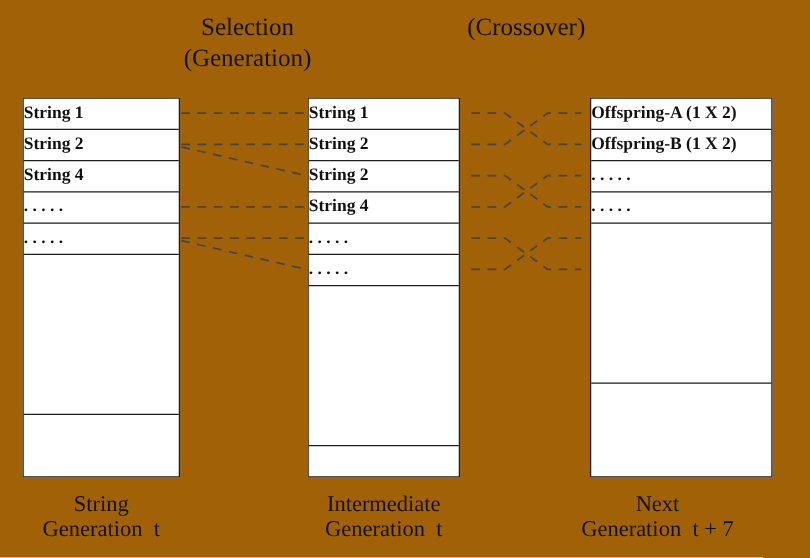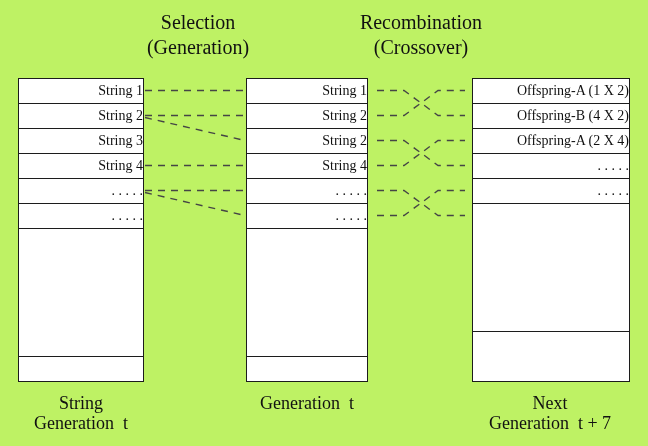--- a/index.html
+++ b/index.html
@@ -1,20 +1,20 @@
 <!DOCTYPE html>
 <html><head>
 <meta charset="utf-8">
 <style>
   html, body { margin: 0; padding: 0; background: #ffffff; }
   .canvas {
     position: relative;
     width: 648px;
     height: 446px;
-    background: #bef264;
+    background: #a16207;
     font-family: "Liberation Serif", "DejaVu Serif", serif;
     color: #111111;
     overflow: hidden;
   }
   .stage-header {
     position: absolute;
     top: 10px;
     width: 200px;
     text-align: center;
     font-size: 20px;
@@ -30,31 +30,32 @@
     top: 78px;
     height: 304px;
     box-sizing: border-box;
     border: 1px solid #1c1c1c;
     background: #ffffff;
     display: flex;
     flex-direction: column;
   }
   #table-current      { left: 18px;  width: 126px; }
   #table-intermediate { left: 246px; width: 122px; }
-  #table-next         { left: 472px; width: 158px; }
+  #table-next         { left: 472px; width: 146px; }
 
   .cell {
     box-sizing: border-box;
     height: 25px;
     border-bottom: 1px solid #1c1c1c;
     font-size: 14px;
     line-height: 24px;
-    text-align: right;
+    text-align: left;
     white-space: pre;
     overflow: hidden;
+    font-weight: bold;
   }
   .filler {
     box-sizing: border-box;
     height: 128px;
     border-bottom: 1px solid #1c1c1c;
   }
   .last-row { flex: 1 1 auto; }
 
   .connections-svg {
     position: absolute;
@@ -67,34 +68,33 @@
     position: absolute;
     top: 393px;
     text-align: center;
     font-size: 18px;
     line-height: 20px;
     color: #111111;
   }
   .caption .line { white-space: pre-wrap; }
   #caption-current      { left: 6px;   width: 150px; }
   #caption-intermediate { left: 227px; width: 160px; }
-  #caption-next         { left: 460px; width: 180px; }
+  #caption-next         { left: 436px; width: 180px; }
 </style>
 </head>
 <body>
 
 <div class="canvas">
 
   <div class="stage-header" id="selection-header">
     <div class="line">Selection</div>
     <div class="line">(Generation)</div>
   </div>
 
   <div class="stage-header" id="recombination-header">
-    <div class="line">Recombination</div>
     <div class="line">(Crossover)</div>
   </div>
 
   <svg class="connections-svg" width="648" height="446" viewBox="0 0 648 446" id="connections-svg">
       <line x1="145" y1="90.5" x2="245" y2="90.5" stroke="#454545" stroke-width="1.4" stroke-dasharray="7 6" fill="none"></line>
       <line x1="145" y1="115.5" x2="245" y2="115.5" stroke="#454545" stroke-width="1.4" stroke-dasharray="7 6" fill="none"></line>
       <line x1="145" y1="117.5" x2="245" y2="140.5" stroke="#454545" stroke-width="1.4" stroke-dasharray="7 6" fill="none"></line>
       <line x1="145" y1="165.5" x2="245" y2="165.5" stroke="#454545" stroke-width="1.4" stroke-dasharray="7 6" fill="none"></line>
       <line x1="145" y1="190.5" x2="245" y2="190.5" stroke="#454545" stroke-width="1.4" stroke-dasharray="7 6" fill="none"></line>
       <line x1="145" y1="192.5" x2="245" y2="215.5" stroke="#454545" stroke-width="1.4" stroke-dasharray="7 6" fill="none"></line>
@@ -102,55 +102,54 @@
       <polyline points="377,115.5 404,115.5 438,90.5 465,90.5" stroke="#454545" stroke-width="1.4" stroke-dasharray="7 6" fill="none"></polyline>
       <polyline points="377,140.5 404,140.5 438,165.5 465,165.5" stroke="#454545" stroke-width="1.4" stroke-dasharray="7 6" fill="none"></polyline>
       <polyline points="377,165.5 404,165.5 438,140.5 465,140.5" stroke="#454545" stroke-width="1.4" stroke-dasharray="7 6" fill="none"></polyline>
       <polyline points="377,190.5 404,190.5 438,215.5 465,215.5" stroke="#454545" stroke-width="1.4" stroke-dasharray="7 6" fill="none"></polyline>
       <polyline points="377,215.5 404,215.5 438,190.5 465,190.5" stroke="#454545" stroke-width="1.4" stroke-dasharray="7 6" fill="none"></polyline>
     </svg>
 
   <div class="gen-table" id="table-current">
     <div class="cell">String 1</div>
     <div class="cell">String 2</div>
-    <div class="cell">String 3</div>
     <div class="cell">String 4</div>
     <div class="cell">. . . . .</div>
     <div class="cell">. . . . .</div>
     <div class="filler"></div>
     <div class="last-row"></div>
   </div>
 
   <div class="gen-table" id="table-intermediate">
     <div class="cell">String 1</div>
     <div class="cell">String 2</div>
     <div class="cell">String 2</div>
     <div class="cell">String 4</div>
     <div class="cell">. . . . .</div>
     <div class="cell">. . . . .</div>
     <div class="filler"></div>
     <div class="last-row"></div>
   </div>
 
   <div class="gen-table" id="table-next">
     <div class="cell">Offspring-A (1 X 2)</div>
-    <div class="cell">Offspring-B (4 X 2)</div>
-    <div class="cell">Offspring-A (2 X 4)</div>
+    <div class="cell">Offspring-B (1 X 2)</div>
     <div class="cell">. . . . .</div>
     <div class="cell">. . . . .</div>
     <div class="filler"></div>
     <div class="last-row"></div>
   </div>
 
   <div class="caption" id="caption-current">
     <div class="line">String</div>
     <div class="line">Generation  t</div>
   </div>
 
   <div class="caption" id="caption-intermediate">
+    <div class="line">Intermediate</div>
     <div class="line">Generation  t</div>
   </div>
 
   <div class="caption" id="caption-next">
     <div class="line">Next</div>
     <div class="line">Generation  t + 7</div>
   </div>
 
 </div>
 

